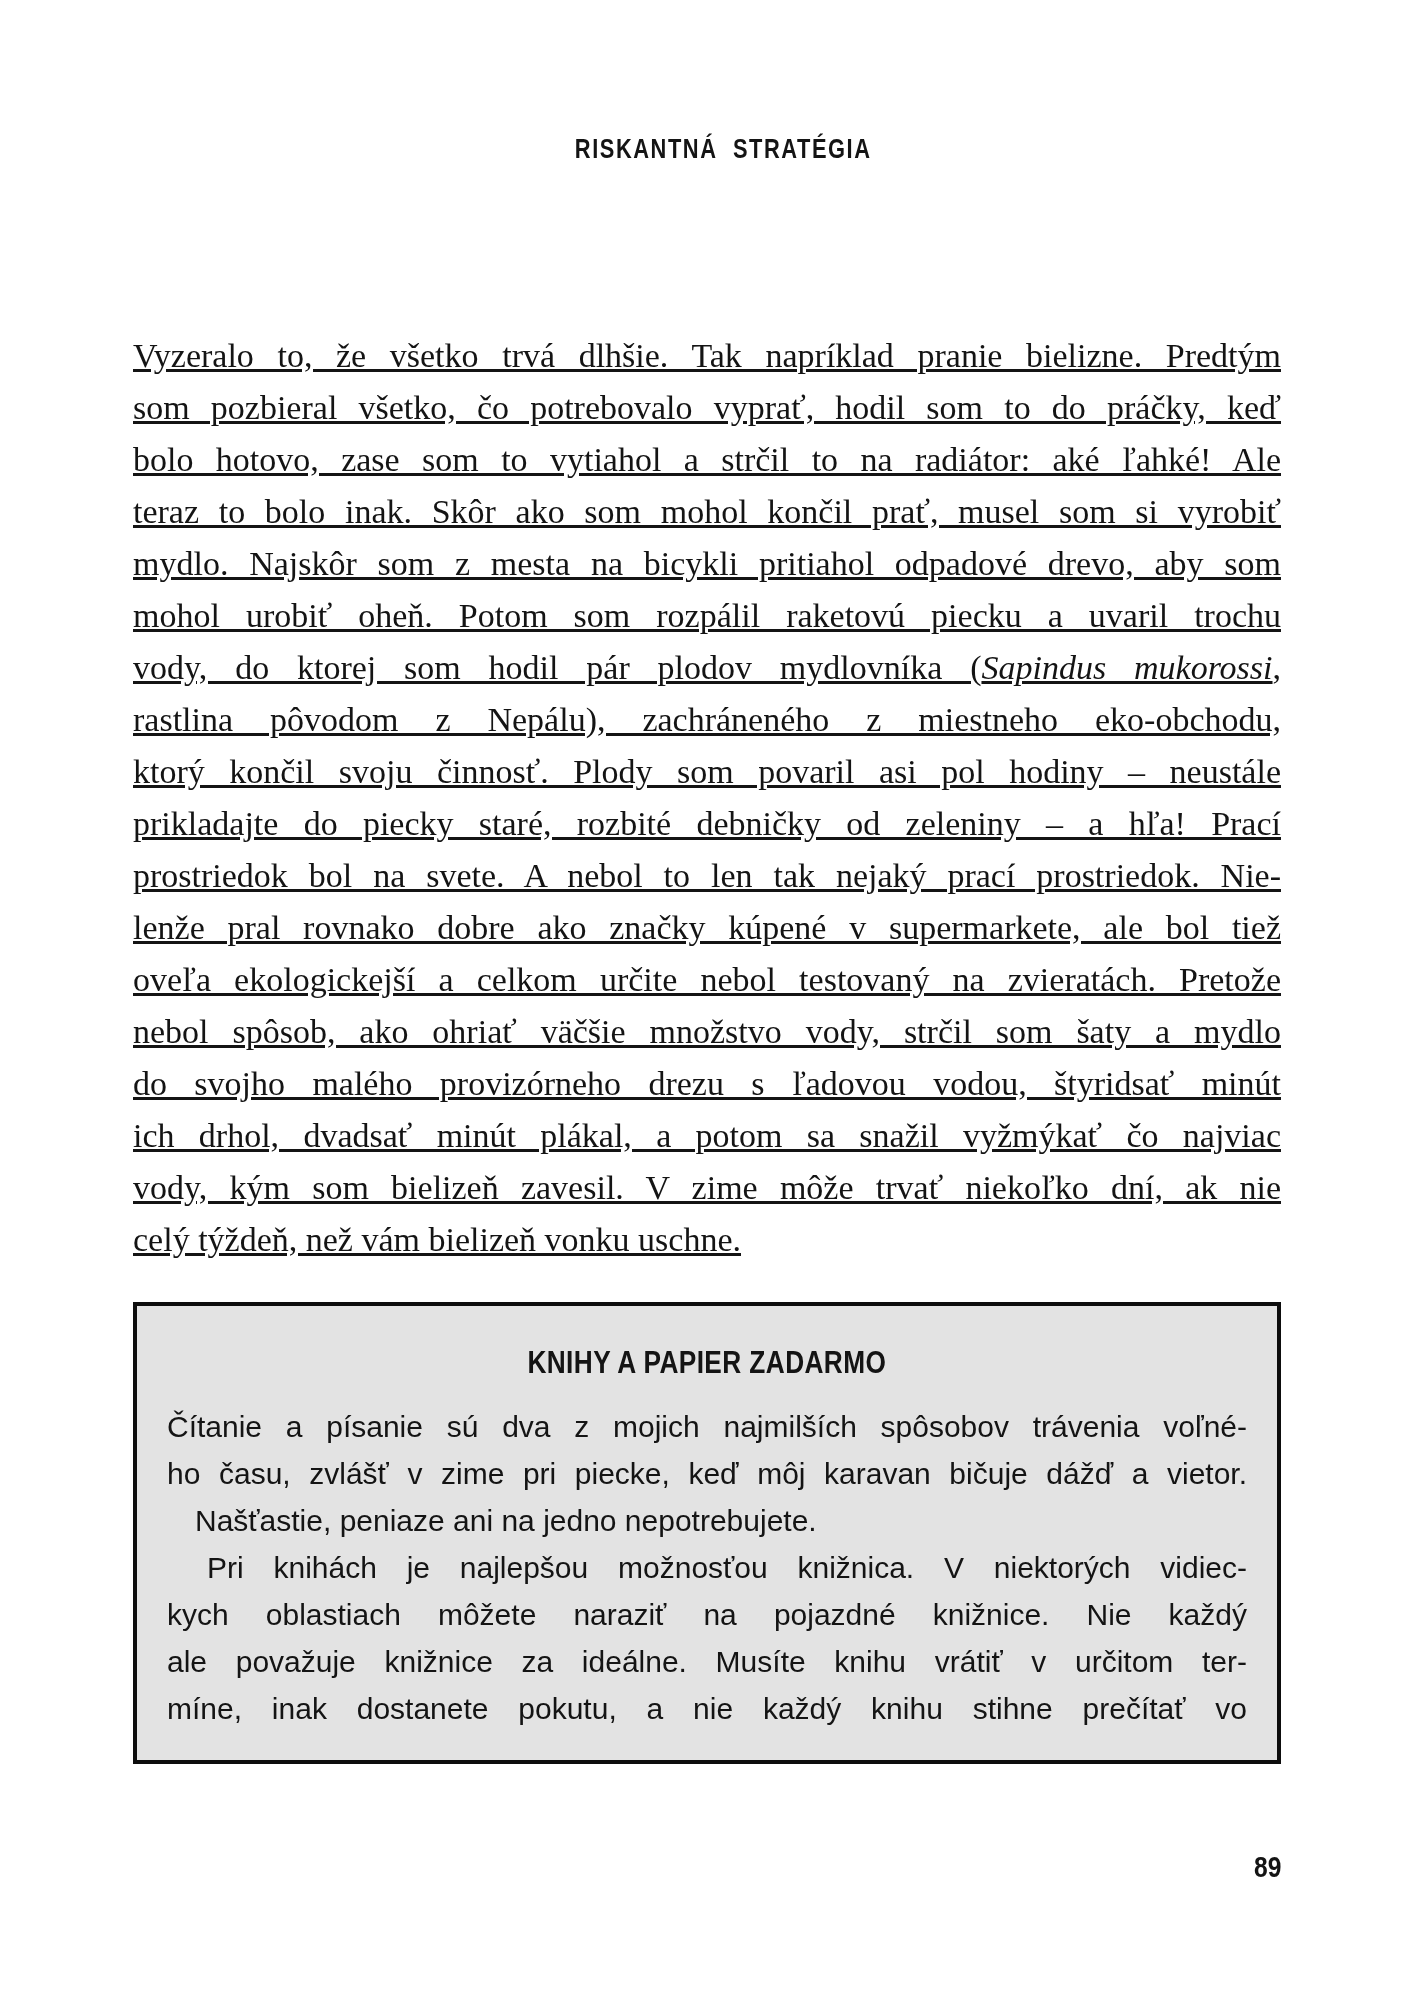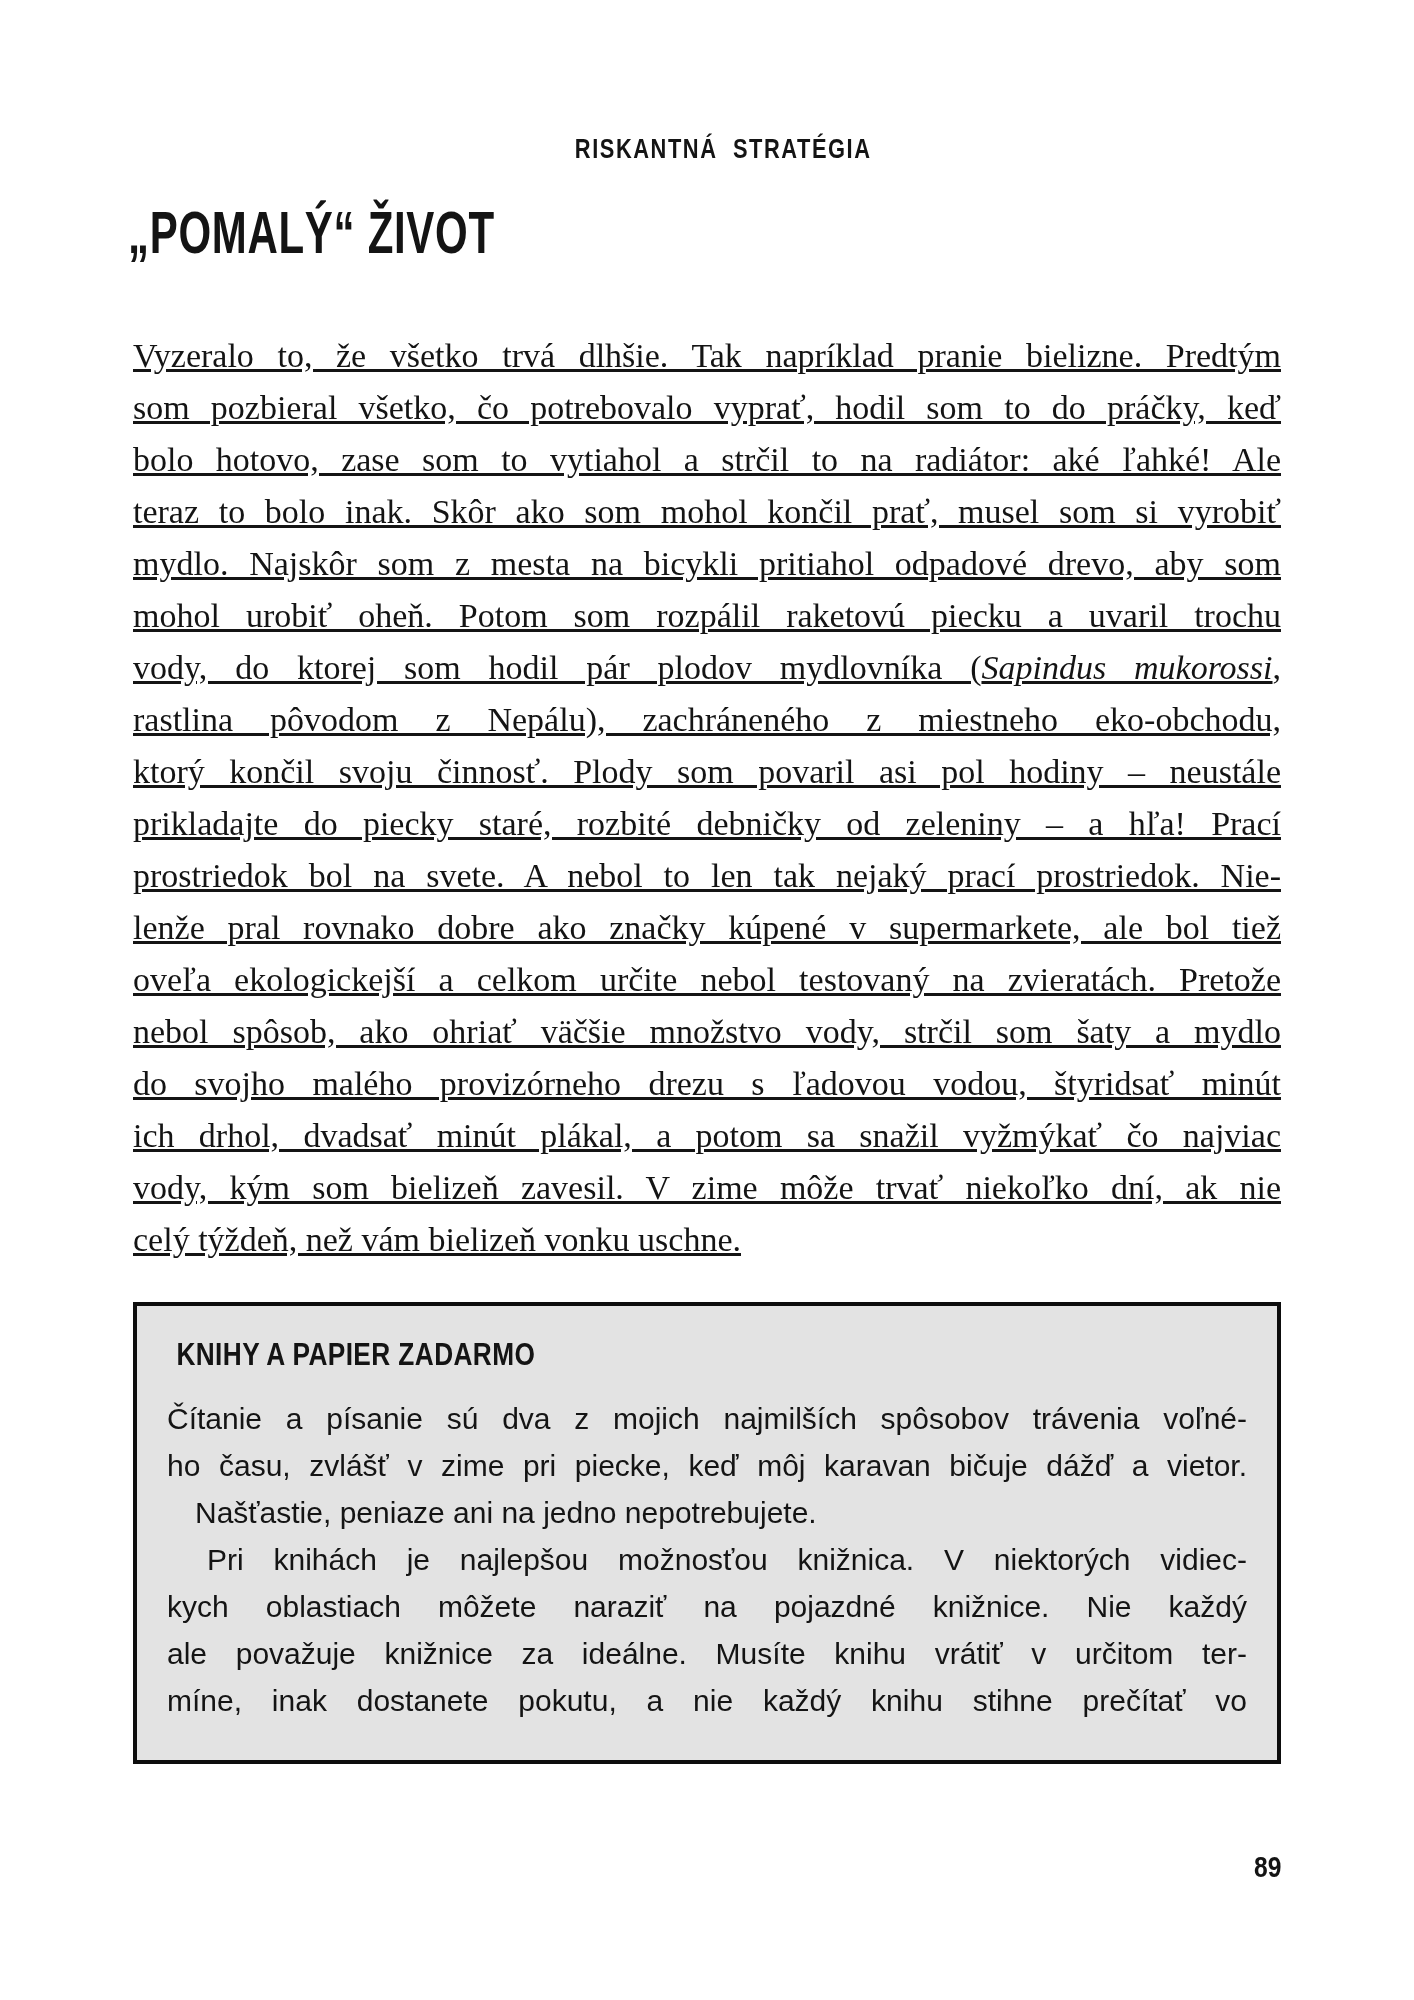--- a/index.html
+++ b/index.html
@@ -60,22 +60,22 @@
   .info-box {
     position: absolute;
     top: 1302px;
     left: 133px;
     width: 1148px;
     height: 462px;
     background: var(--box-bg, #e3e3e3);
     border: 4px solid var(--box-border, #0d0d0d);
   }
   .box-title {
-    margin-top: 30px;
-    text-align: left;
+    margin-top: 38px;
+    text-align: center;
     font-size: 32px;
     letter-spacing: 0.5px;
   }
   .box-title .condensed { transform-origin: center; transform: scaleX(0.82); }
   .box-text {
     margin: 22px 30px 0 30px;
     font-family: "Liberation Sans", sans-serif;
     font-size: 30px;
     line-height: 47px;
   }
@@ -97,23 +97,20 @@
 </style>
 </head>
 <body>
 
 <div class="page">
 
   <div class="running-header">
     <span class="condensed">RISKANTNÁ STRATÉGIA</span>
   </div>
 
-  <h1 class="chapter-title">
-    <span class="condensed">„POMALÝ“ ŽIVOT</span>
-  </h1>
 
   <div class="body-text" id="body-text">
       <div class="bline"><span>Vyzeralo to, že všetko trvá dlhšie. Tak napríklad pranie bielizne. Predtým</span></div>
       <div class="bline"><span>som pozbieral všetko, čo potrebovalo vyprať, hodil som to do práčky, keď</span></div>
       <div class="bline"><span>bolo hotovo, zase som to vytiahol a strčil to na radiátor: aké ľahké! Ale</span></div>
       <div class="bline"><span>teraz to bolo inak. Skôr ako som mohol končil prať, musel som si vyrobiť</span></div>
       <div class="bline"><span>mydlo. Najskôr som z mesta na bicykli pritiahol odpadové drevo, aby som</span></div>
       <div class="bline"><span>mohol urobiť oheň. Potom som rozpálil raketovú piecku a uvaril trochu</span></div>
       <div class="bline"><span>vody, do ktorej som hodil pár plodov mydlovníka (</span><span class="italic">Sapindus mukorossi</span><span>,</span></div>
       <div class="bline"><span>rastlina pôvodom z Nepálu), zachráneného z miestneho eko-obchodu,</span></div>

